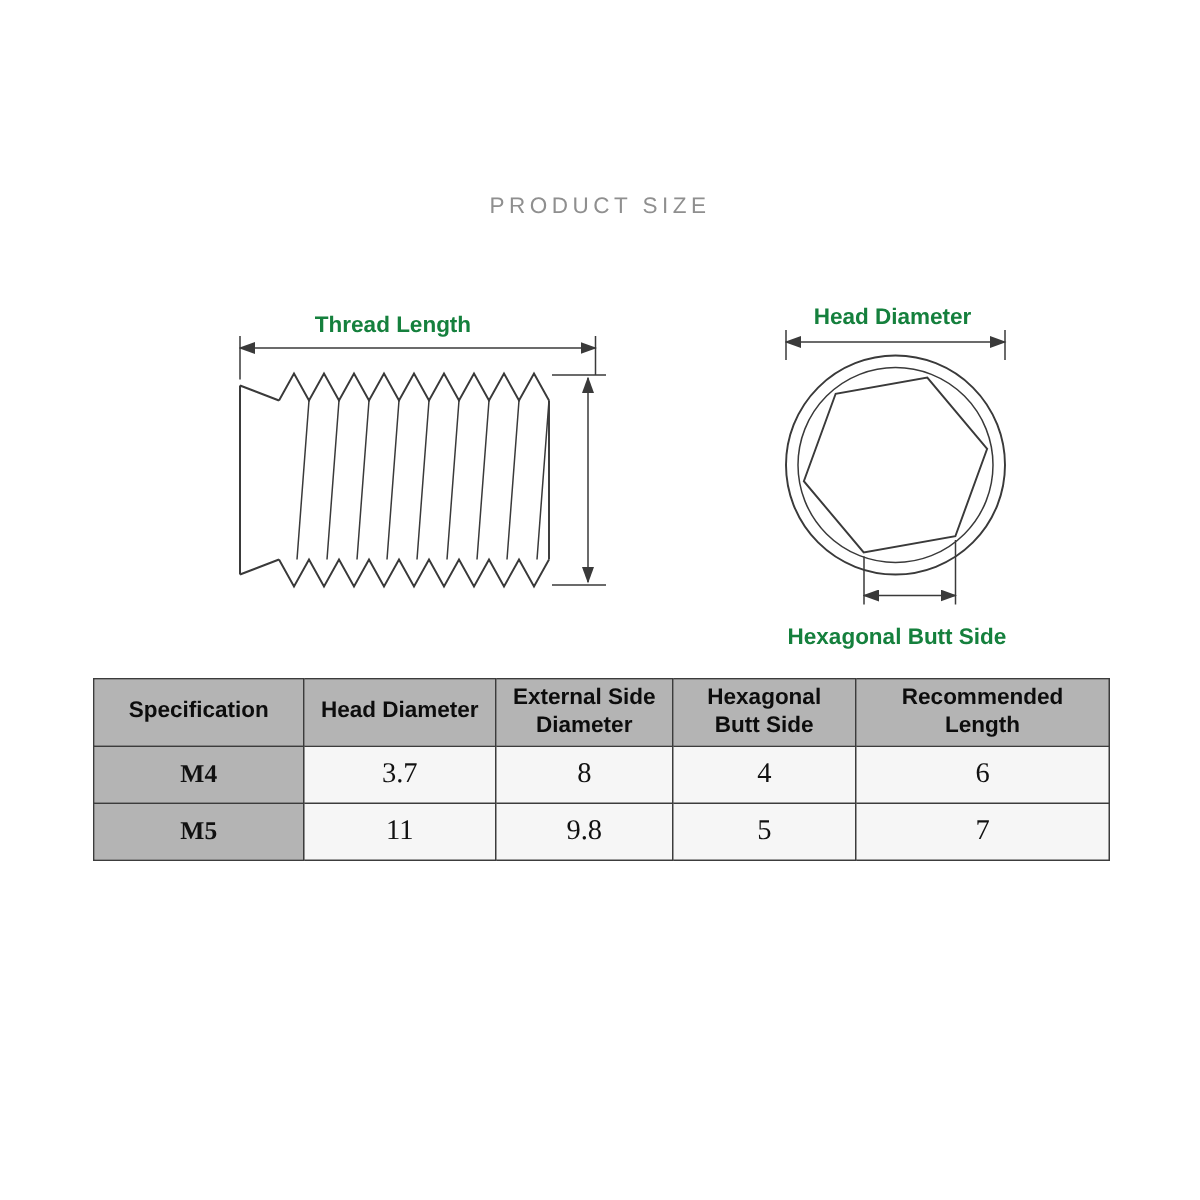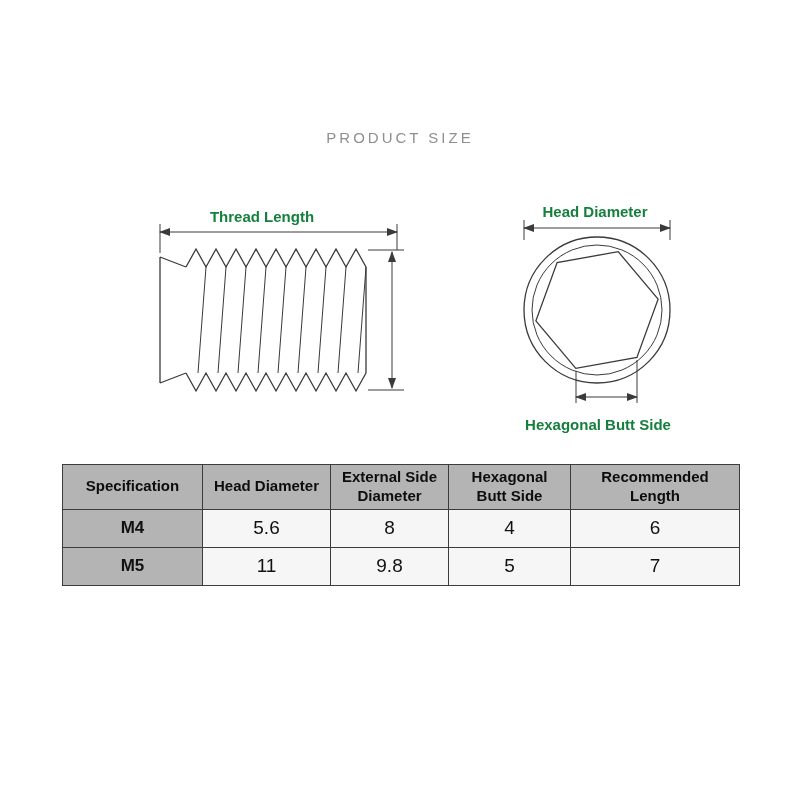--- a/index.html
+++ b/index.html
@@ -9,27 +9,27 @@
          font-size:15px;letter-spacing:3px;color:var(--title-color,#8f8f8f);}
   .dim-label{position:absolute;font-weight:bold;font-size:15px;color:#15803d;
              text-align:center;line-height:1.45;}
   #thread-length-label{left:162px;top:206px;width:200px;}
   #thread-diameter-label{left:390px;top:296px;width:88px;}
   #head-diameter-label{left:495px;top:201px;width:200px;}
   #hex-side-label{left:478px;top:414px;width:240px;}
   svg.diagram{position:absolute;}
   #side-view{left:120px;top:195px;}
   #top-view{left:497px;top:210px;}
-  table.spec{position:absolute;left:62px;top:464px;width:677px;
+  table.spec{position:absolute;left:62px;top:452px;width:677px;
              border-collapse:collapse;table-layout:fixed;border-radius:18px;}
   table.spec th, table.spec td{border:1px solid #3c3c3c;text-align:center;vertical-align:middle;}
   table.spec th{background:var(--header-bg,#b4b4b4);font-size:15px;font-weight:700;
                 padding:3px 6px;height:34px;line-height:1.25;color:#0d0d0d;}
   table.spec td{background:var(--cell-bg,#f6f6f6);height:35px;
-                font-family:Liberation Sans, sans-serif;font-size:19px;text-align:center;}
+                font-family:Liberation Serif, serif;font-size:19px;text-align:center;}
   table.spec td.spec-cell{background:var(--header-bg,#b4b4b4);font-weight:700;font-size:17px;}
   .stroke{stroke:var(--line-color,#3a3a3a);fill:none;stroke-width:1.3;}
   .thin{stroke:var(--line-color,#3a3a3a);fill:none;stroke-width:1;}
 </style>
 </head>
 <body>
 
 <div class="page">
 
   <div class="title">PRODUCT SIZE</div>
@@ -101,21 +101,21 @@
         <th>Specification</th>
         <th>Head Diameter</th>
         <th>External Side Diameter</th>
         <th>Hexagonal Butt Side</th>
         <th>Recommended Length</th>
       </tr>
     </thead>
     <tbody>
       <tr>
         <td class="spec-cell">M4</td>
-        <td>5.6</td>
+        <td>3.7</td>
         <td>8</td>
         <td>4</td>
         <td>6</td>
       </tr>
       <tr>
         <td class="spec-cell">M5</td>
         <td>11</td>
         <td>9.8</td>
         <td>5</td>
         <td>7</td>

